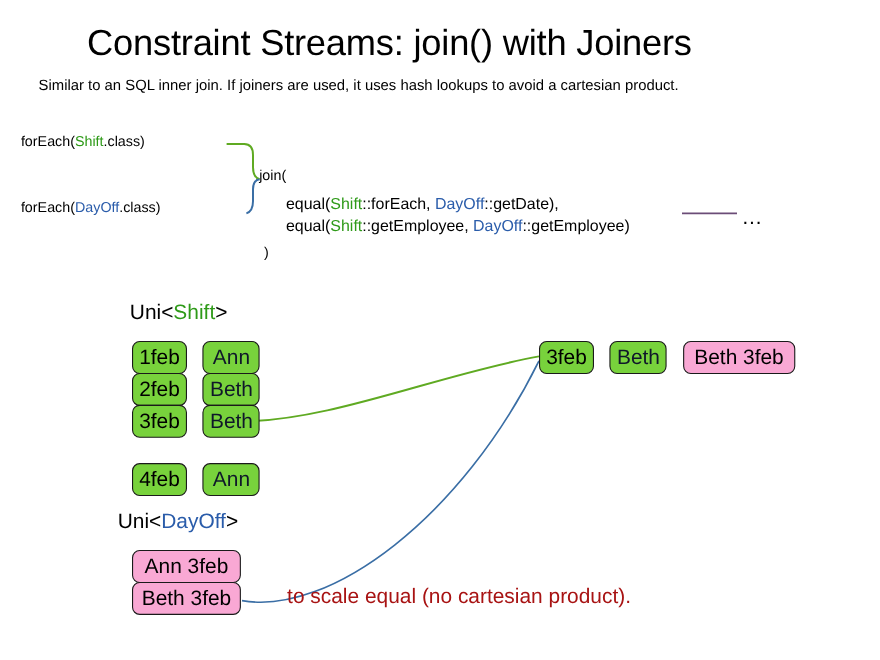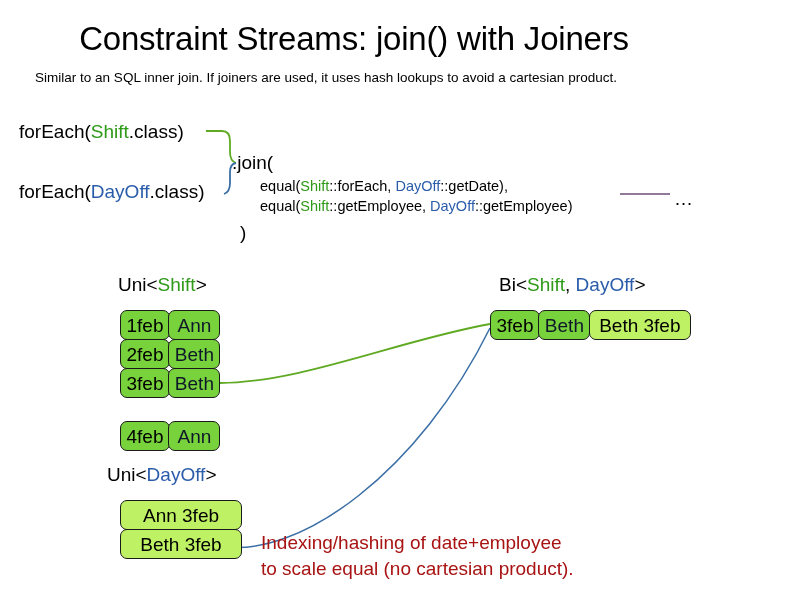--- a/index.html
+++ b/index.html
@@ -42,21 +42,21 @@
     width: 652px;
     text-align: center;
     font-size: 13.5px;
     color: #000000;
     white-space: nowrap;
   }
 
   
   .code-line {
     position: absolute;
-    font-size: 19px;
+    font-size: 13px;
     white-space: nowrap;
     color: #000000;
   }
   #foreach-shift-line  { left: 19px;  top: 121px; }
   #foreach-dayoff-line { left: 19px;  top: 181px; }
   #join-open-line      { left: 232px; top: 152px; }
   #join-close-line     { left: 240px; top: 222px; }
   .equal-line {
     position: absolute;
     font-size: 14.5px;
@@ -87,49 +87,50 @@
   #uni-shift-header  { left: 118px; top: 274px; }
   #uni-dayoff-header { left: 107px; top: 464px; }
   #bi-header         { left: 499px; top: 274px; }
 
   
   .box-row {
     position: absolute;
     display: flex;
     align-items: stretch;
     height: 30px;
+    gap: 16px;
   }
   .cell {
     box-sizing: border-box;
     border: 1.6px solid #1a1a1a;
     border-radius: 7px;
     display: flex;
     align-items: center;
     justify-content: center;
     font-size: 19px;
     line-height: 1;
     padding: 0 4px;
   }
   .cell.green { background: #7ed321; background: #78d23c; }
-  .cell.blue  { background: #bef264; }
+  .cell.blue  { background: #f9a8d4; }
   .cell.date     { color: #000000; }
   .cell.employee { color: #0f172a; }
   .cell.pair     { color: #000000; }
 
   .shift-row   { left: 120px; }
   .shift-row .cell.date     { width: 50px; }
   .shift-row .cell.employee { width: 52px; margin-left: -1.6px; }
 
   #shift-row-0 { top: 310px; }
   #shift-row-1 { top: 339px; }
   #shift-row-2 { top: 368px; }
   #shift-row-3 { top: 398px; margin-top: 23px; }
 
   .dayoff-row { left: 120px; }
-  .dayoff-row .cell.pair { width: 122px; }
+  .dayoff-row .cell.pair { width: 99px; }
   #dayoff-row-0 { top: 500px; }
   #dayoff-row-1 { top: 529px; }
 
   #bi-row { left: 490px; top: 310px; }
   #bi-row .cell.date     { width: 50px; }
   #bi-row .cell.employee { width: 52px; margin-left: -1.6px; }
   #bi-row .cell.pair     { width: 102px; margin-left: -1.6px; }
 
   
   #connectors {
@@ -171,21 +172,20 @@
   <div class="equal-line" id="equal-employee-line"><span>equal(</span><span class="tok-shift">Shift</span><span>::getEmployee, </span><span class="tok-dayoff">DayOff</span><span>::getEmployee)</span></div>
 
   <div class="code-line" id="join-close-line">)</div>
 
   <div id="ellipsis-label">…</div>
 
   <div class="stream-header" id="uni-shift-header"><span>Uni&lt;</span><span class="tok-shift">Shift</span><span>&gt;</span></div>
 
   <div class="stream-header" id="uni-dayoff-header"><span>Uni&lt;</span><span class="tok-dayoff">DayOff</span><span>&gt;</span></div>
 
-  <div class="stream-header" id="bi-header"><span>Bi&lt;</span><span class="tok-shift">Shift</span><span>, </span><span class="tok-dayoff">DayOff</span><span>&gt;</span></div>
 
   <svg id="connectors" viewBox="0 0 800 600">
 
     <path d="M 206 131 L 222 131 Q 230 131 230 141 L 230 152 Q 230 161 236 163" fill="none" stroke="#5faa22" stroke-width="1.8"></path>
 
     <path d="M 224 194 Q 230 192 230 183 L 230 172 Q 230 164 236 163" fill="none" stroke="#3a6ea5" stroke-width="1.8"></path>
 
     <path d="M 220 383 C 300 383 400 340 490 324" fill="none" stroke="#5faa22" stroke-width="1.8"></path>
 
     <path d="M 220 546 C 300 560 420 470 490 328" fill="none" stroke="#3a6ea5" stroke-width="1.5"></path>
@@ -217,17 +217,16 @@
     <div class="cell blue pair">Beth 3feb</div>
   </div>
 
   <div class="box-row" id="bi-row">
     <div class="cell green date">3feb</div>
     <div class="cell green employee">Beth</div>
     <div class="cell blue pair">Beth 3feb</div>
   </div>
 
   <div id="annotation">
-    <div>Indexing/hashing of date+employee</div>
     <div>to scale equal (no cartesian product).</div>
   </div>
 
 </div>
 
 </body></html>

